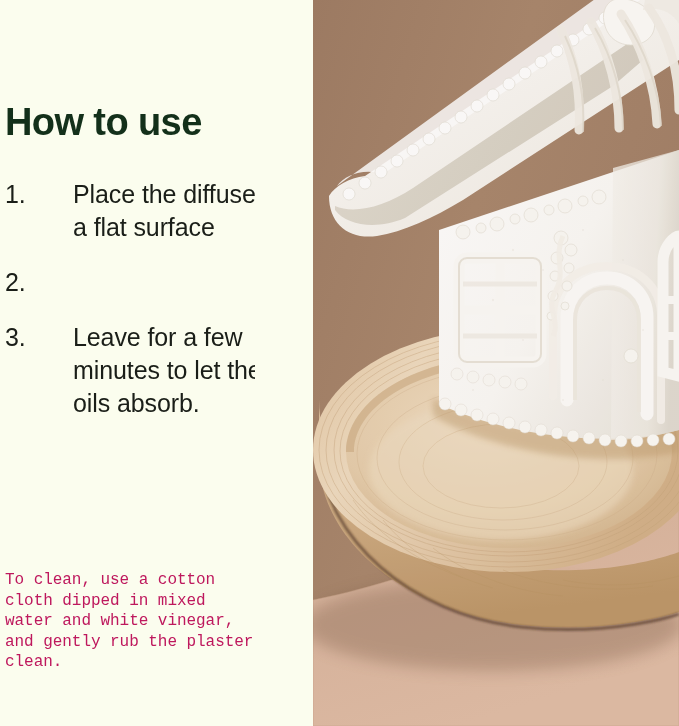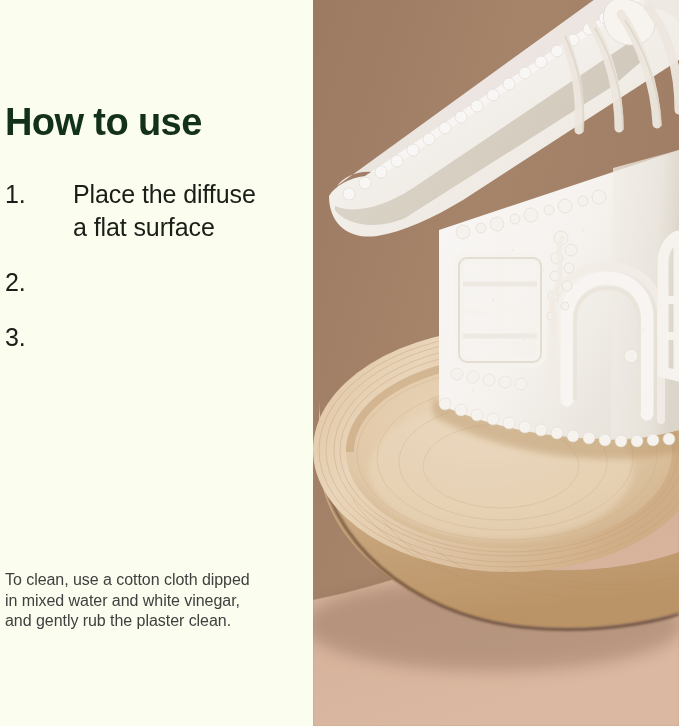--- a/index.html
+++ b/index.html
@@ -84,22 +84,23 @@
   }
 
   .care-note {
     position: absolute;
     left: 5px;
     top: 562px;
     width: 252px;
     margin: 0;
     font-size: 16px;
     line-height: 20.5px;
-    color: #404040;
+    color: #be185d;
     letter-spacing: -0.05px;
+    font-family: Liberation Mono, monospace;
   }
 
   
   .photo-panel {
     position: absolute;
     left: 313px;
     top: 0;
     width: 366px;
     height: 726px;
     overflow: hidden;
@@ -127,20 +128,21 @@
         <span class="step-number">1.</span>
         <span class="step-text">Place the diffuser on a flat surface</span>
       </li>
 
       <li class="step-item">
         <span class="step-number">2.</span>
       </li>
 
       <li class="step-item">
         <span class="step-number">3.</span>
+        <span class="step-text">Leave for a few minutes to let the oils absorb.</span>
       </li>
 
     </ol>
 
     <p class="care-note">To clean, use a cotton cloth dipped in mixed water and white vinegar, and gently rub the plaster clean.</p>
   </div>
 
   <div class="photo-panel">
     <svg class="photo-svg" viewBox="0 0 366 726" preserveAspectRatio="xMidYMid slice">
       <defs>

